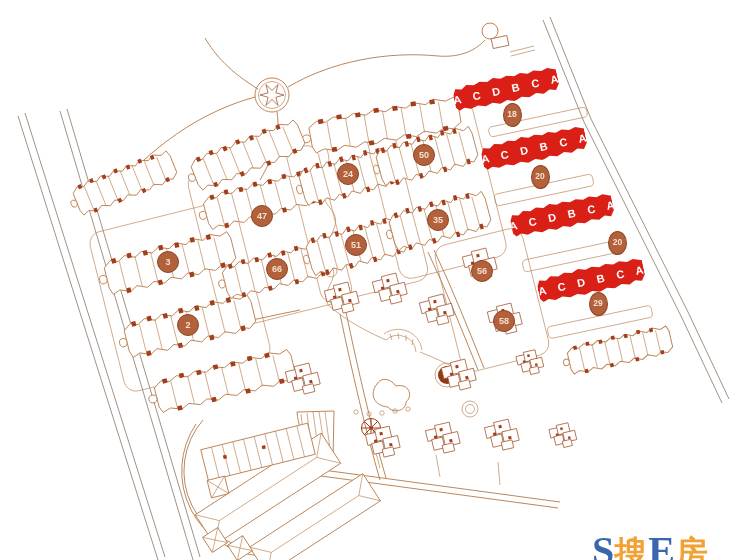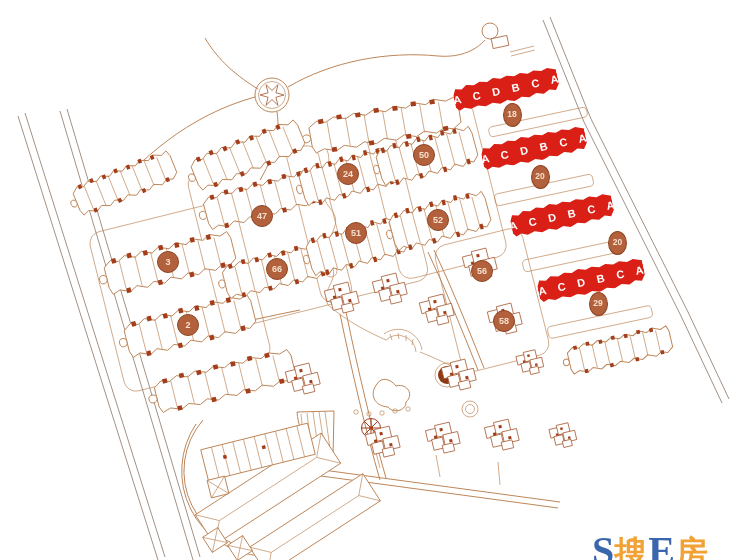--- a/index.html
+++ b/index.html
@@ -210,22 +210,22 @@
       </div>
     </div>
 
   <div style="position:absolute;left:0;top:0;width:750px;height:560px;pointer-events:none">
       <div class="marker" style="left: 168px; top: 262px;">3</div>
       <div class="marker" style="left: 188px; top: 325px;">2</div>
       <div class="marker" style="left: 262px; top: 216px;">47</div>
       <div class="marker" style="left: 277px; top: 269px;">66</div>
       <div class="marker" style="left: 348px; top: 174px;">24</div>
       <div class="marker" style="left: 424px; top: 155px;">50</div>
-      <div class="marker" style="left: 356px; top: 233px;">51</div>
-      <div class="marker" style="left: 438px; top: 220px;">52</div>
+      <div class="marker" style="left: 356px; top: 245px;">51</div>
+      <div class="marker" style="left: 438px; top: 220px;">35</div>
       <div class="marker" style="left: 482px; top: 271px;">56</div>
       <div class="marker" style="left: 504px; top: 321px;">58</div>
       <div class="marker marker-hl" style="left: 512px; top: 112px;">18</div>
       <div class="marker marker-hl" style="left: 540px; top: 174px;">20</div>
       <div class="marker marker-hl" style="left: 573px; top: 240px; margin-left: 35px;">20</div>
       <div class="marker marker-hl" style="left: 598px; top: 301px;">29</div>
     </div>
 
   <div id="watermark"><span class="wb">S</span><span class="wo">搜</span><span class="wb">E</span><span class="wo">房</span></div>
 </div>

